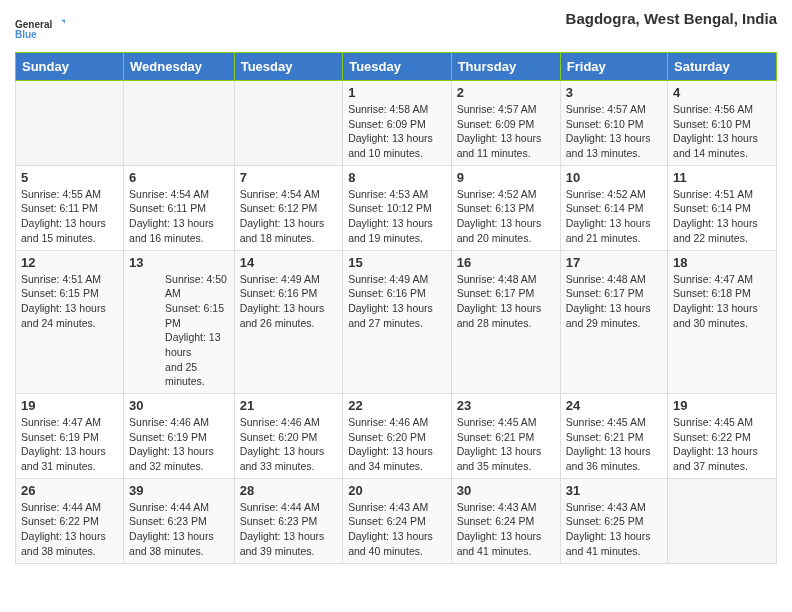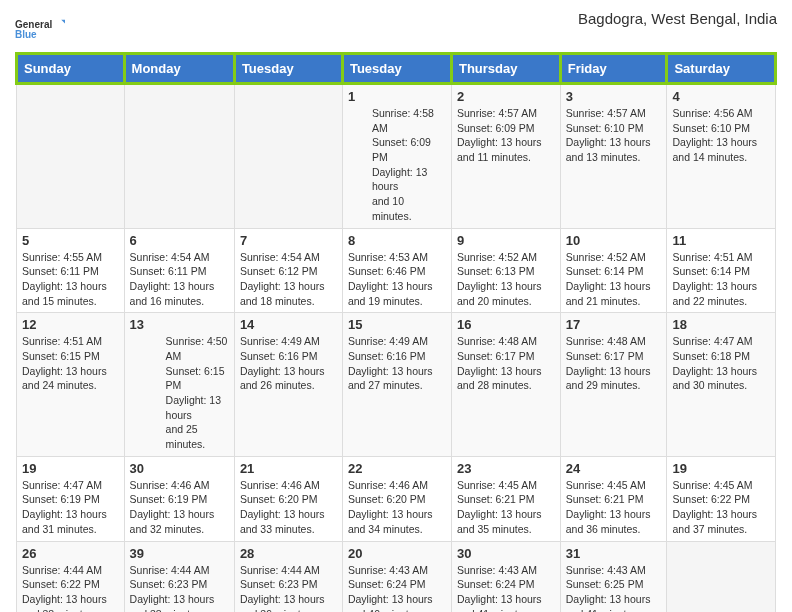--- a/index.html
+++ b/index.html
@@ -28,34 +28,35 @@
       text-align: right;
     }
     .month-year {
       font-size: 32px;
       font-weight: bold;
       color: #333;
     }
     .location {
       font-size: 15px;
       color: #333;
+      font-weight: bold;
     }
     .calendar {
       width: 100%;
       border-collapse: collapse;
       border: 1px solid #ccc;
     }
     .calendar th {
       background-color: #3a78c9;
       color: #fff;
       font-size: 13px;
       font-weight: bold;
       text-align: left;
       padding: 6px 6px;
-      border: 3px solid #84cc16;
+      border: 1px solid #84cc16;
     }
     .calendar td {
       vertical-align: top;
       border: 1px solid #ddd;
       padding: 4px 5px;
       width: 113px;
       min-height: 80px;
       background: #fff;
     }
     .calendar tr:nth-child(odd) td {
@@ -93,36 +94,36 @@
   </div>
     <div class="title-block">
       <div class="location">Bagdogra, West Bengal, India</div>
     </div>
   </div>
 
   <table class="calendar">
     <thead>
       <tr>
       <th>Sunday</th>
-          <th>Monday</th>
+          <th>Wednesday</th>
           <th>Tuesday</th>
           <th>Tuesday</th>
           <th>Thursday</th>
           <th>Friday</th>
           <th>Saturday</th>
         </tr>
     </thead>
     <tbody id="calendar-body">
     <tr>
           <td class="empty-cell"></td>
           <td class="empty-cell"></td>
           <td class="empty-cell"></td>
           <td>
             <div class="day-number">1</div>
-            <div class="day-info" style="white-space: pre-line; margin-left: 24px;">Sunrise: 4:58 AM
+            <div class="day-info" style="white-space: pre-line;">Sunrise: 4:58 AM
 Sunset: 6:09 PM
 Daylight: 13 hours
 and 10 minutes.</div>
           </td>
           <td>
             <div class="day-number">2</div>
             <div class="day-info" style="white-space: pre-line;">Sunrise: 4:57 AM
 Sunset: 6:09 PM
 Daylight: 13 hours
 and 11 minutes.</div>
@@ -160,21 +161,21 @@
           <td>
             <div class="day-number">7</div>
             <div class="day-info" style="white-space: pre-line;">Sunrise: 4:54 AM
 Sunset: 6:12 PM
 Daylight: 13 hours
 and 18 minutes.</div>
           </td>
           <td>
             <div class="day-number">8</div>
             <div class="day-info" style="white-space: pre-line;">Sunrise: 4:53 AM
-Sunset: 6:46 PM
+Sunset: 10:12 PM
 Daylight: 13 hours
 and 19 minutes.</div>
           </td>
           <td>
             <div class="day-number">9</div>
             <div class="day-info" style="white-space: pre-line;">Sunrise: 4:52 AM
 Sunset: 6:13 PM
 Daylight: 13 hours
 and 20 minutes.</div>
           </td>

